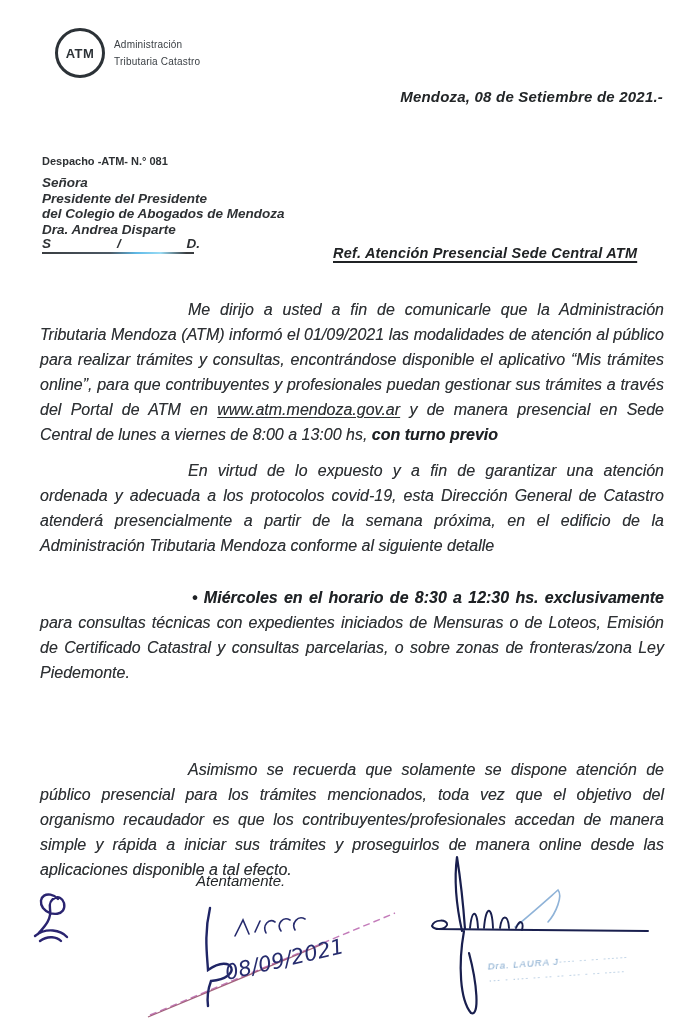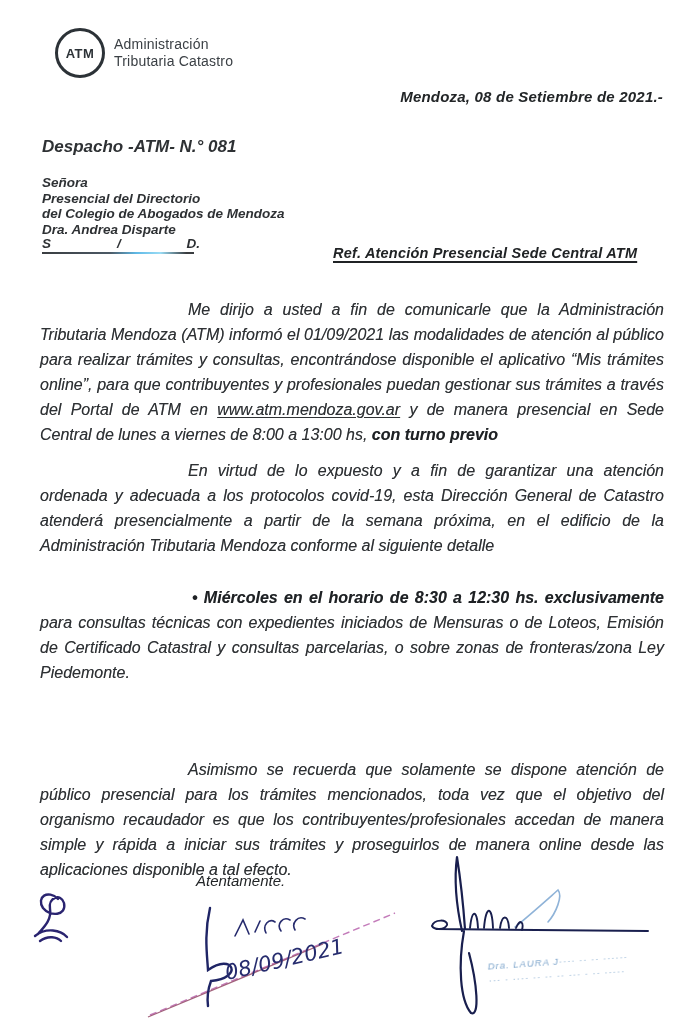--- a/index.html
+++ b/index.html
@@ -8,27 +8,27 @@
     background:#ffffff;overflow:hidden;
     font-family:"Liberation Sans",sans-serif;color:#2e3134;
   }
   
   .logo{position:absolute;left:55px;top:28px;display:flex;align-items:center;gap:9px;}
   .logo-circle{
     width:44px;height:44px;border:3.5px solid #2c3237;border-radius:50%;
     display:flex;align-items:center;justify-content:center;
     font-weight:bold;font-size:13px;letter-spacing:.5px;color:#2c3237;
   }
-  .org-name{font-size:14px;line-height:17px;color:#3b4045;font-weight:500;letter-spacing:.2px;}
+  .org-name{font-size:10px;line-height:17px;color:#3b4045;font-weight:500;letter-spacing:.2px;}
   .date-line{
     position:absolute;right:26px;top:88px;
     font-size:15px;font-weight:bold;font-style:italic;color:#222527;letter-spacing:.2px;text-align:right;
   }
   
-  .dispatch{position:absolute;left:42px;top:137px;font-size:17px;font-weight:bold;font-style:italic;}
+  .dispatch{position:absolute;left:42px;top:155px;font-size:11px;font-weight:bold;}
   .recipient{position:absolute;left:42px;top:175px;font-size:13.5px;font-weight:bold;font-style:italic;line-height:15.5px;}
   .recipient div{white-space:nowrap;}
   .sd-row{
     position:absolute;left:42px;top:236px;width:158px;
     font-size:13.5px;font-weight:bold;font-style:italic;
     display:flex;align-items:baseline;
   }
   .sd-row .gap{flex:1;}
   .sd-underline{
     position:absolute;left:0;top:16px;width:152px;height:2px;
@@ -79,21 +79,21 @@
       <div>Tributaria Catastro</div>
     </div>
   </div>
 
   <div class="date-line">Mendoza, 08 de Setiembre de 2021.-</div>
 
   <div class="dispatch">Despacho -ATM- N.° 081</div>
 
   <div class="recipient">
     <div>Señora</div>
-    <div>Presencial del Directorio</div>
+    <div>Presidente del Presidente</div>
     <div>del Colegio de Abogados de Mendoza</div>
     <div>Dra. Andrea Disparte</div>
   </div>
 
   <div class="sd-row">
     <span>S</span>
     <span class="gap"></span>
     <span>/</span>
     <span class="gap"></span>
     <span>D.</span>

